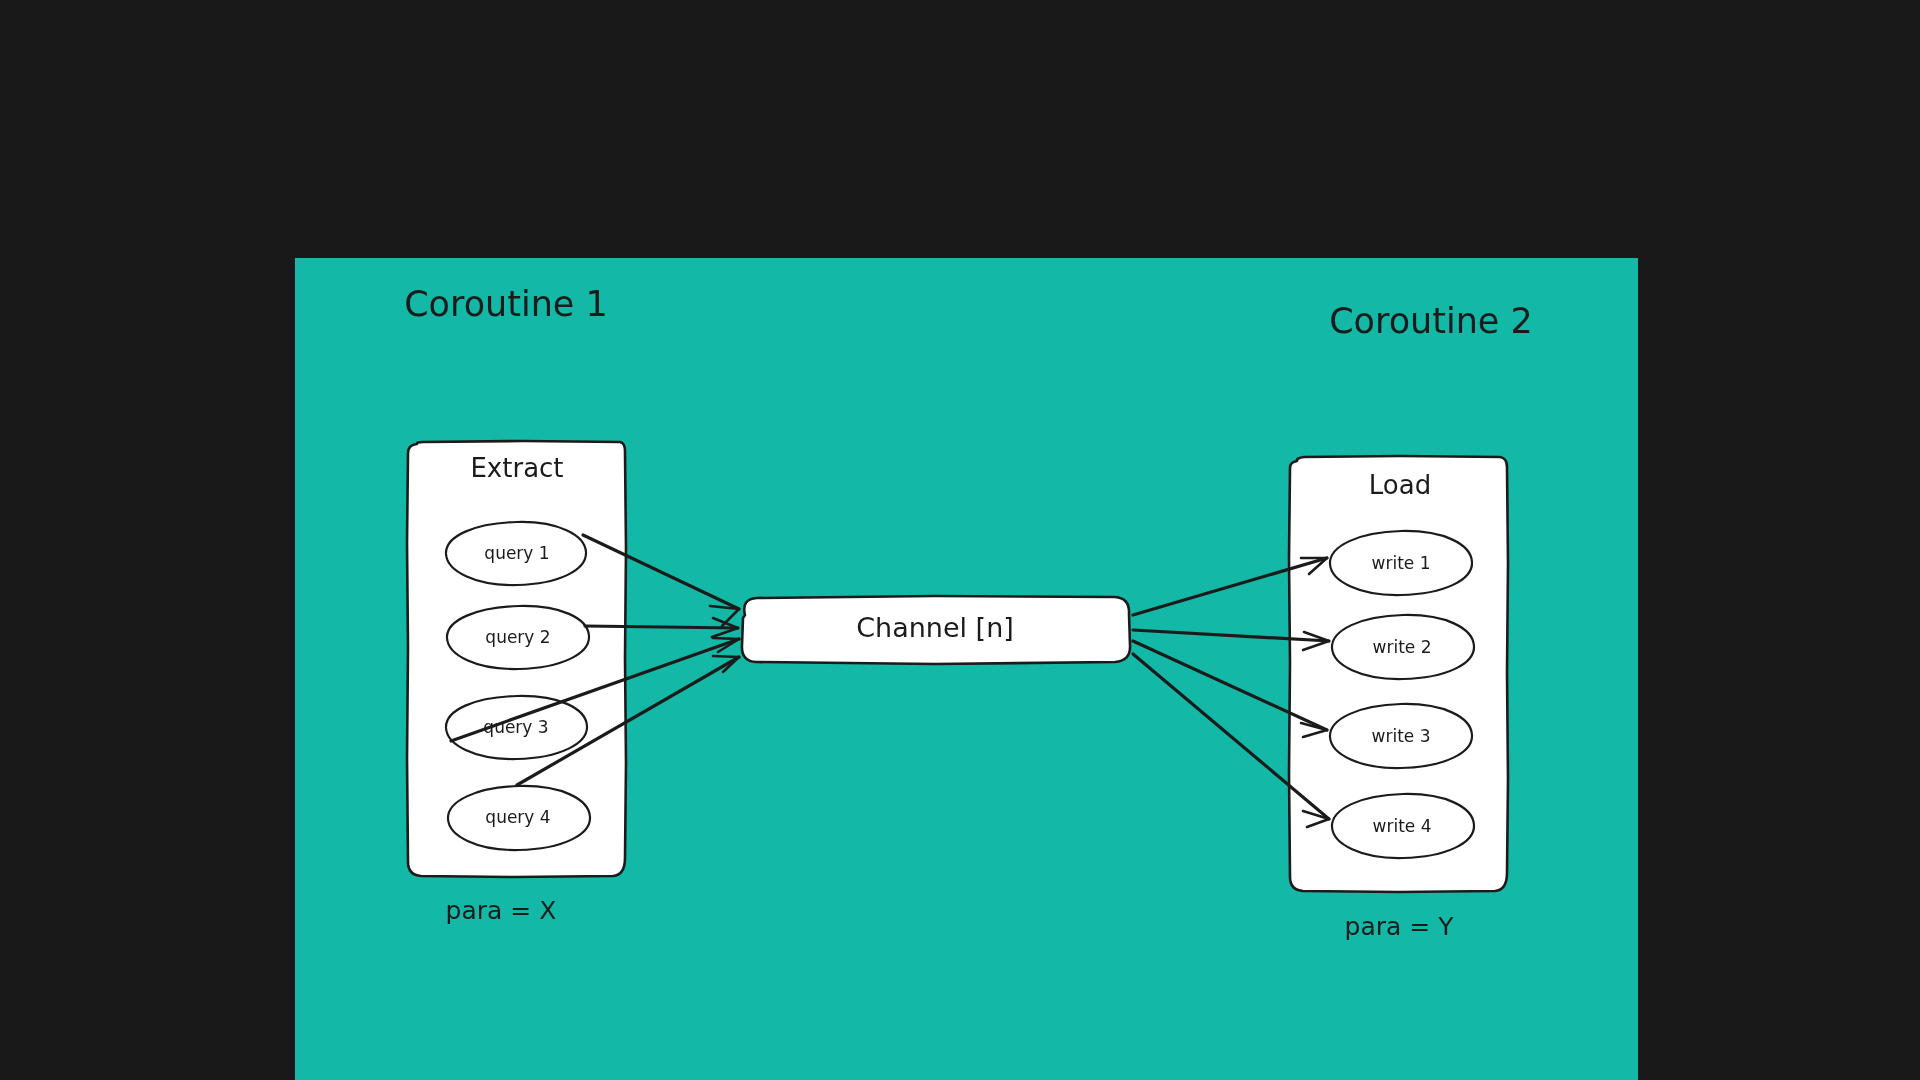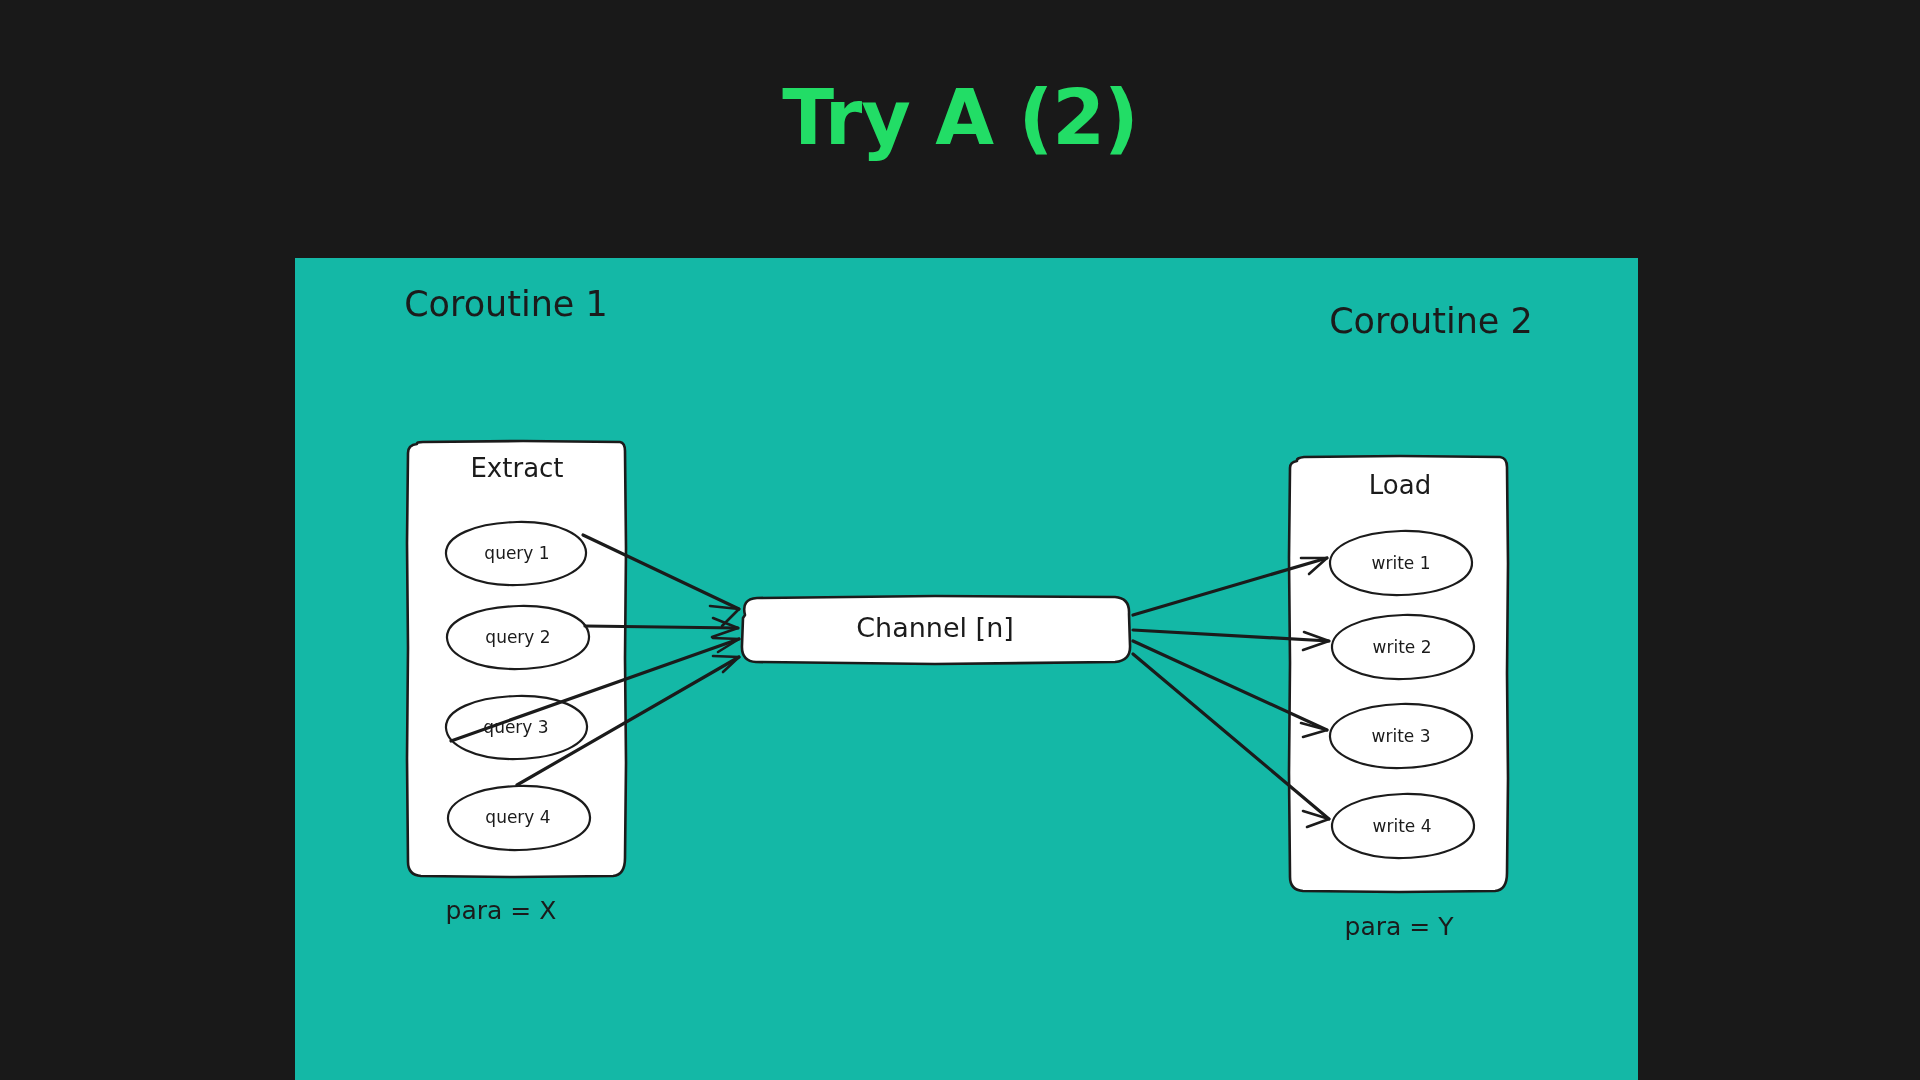--- a/index.html
+++ b/index.html
@@ -88,21 +88,20 @@
     stroke-width: 2.6;
     stroke-linecap: round;
     stroke-linejoin: round;
   }
 </style>
 </head>
 <body>
 
 <div id="slide">
 
-  <div id="slide-title">Try A (2)</div>
 
   <div id="whiteboard">
     <svg id="board-svg" viewBox="0 0 1343 778" xmlns="http://www.w3.org/2000/svg">
 
       <text class="hand-text lbl-coroutine" x="211" y="48">Coroutine 1</text>
 
       <path class="stroke-shape" d="M 122 186 Q 121 184 128 184 L 228 183 L 325 184 Q 330 185 330 193
                L 331 290 L 330 400 L 331 505 L 330 600 Q 330 617 318 618
                L 220 619 L 126 618 Q 113 617 113 604 L 112 500 L 113 390
                L 112 285 L 113 195 Q 113 187 122 186 Z"></path>

